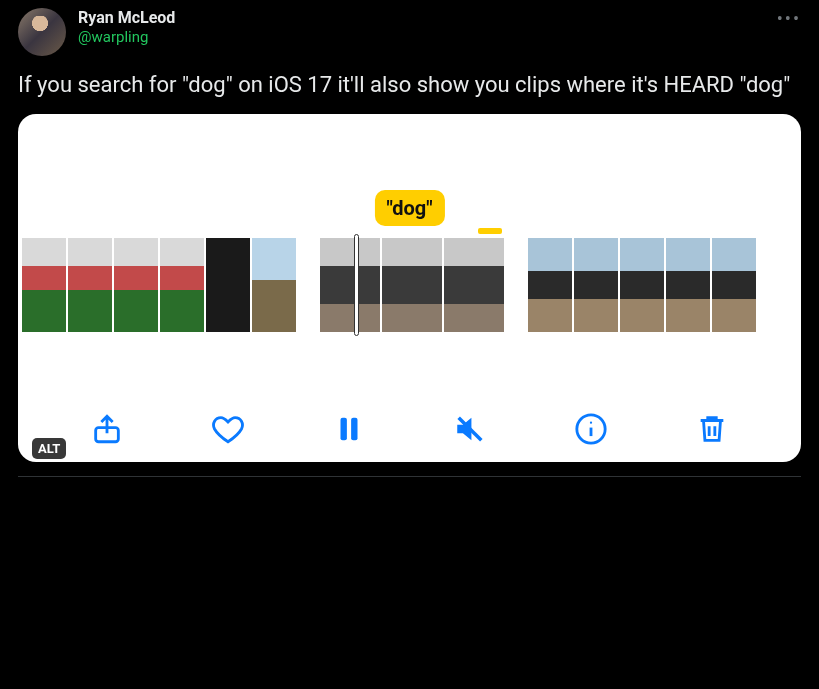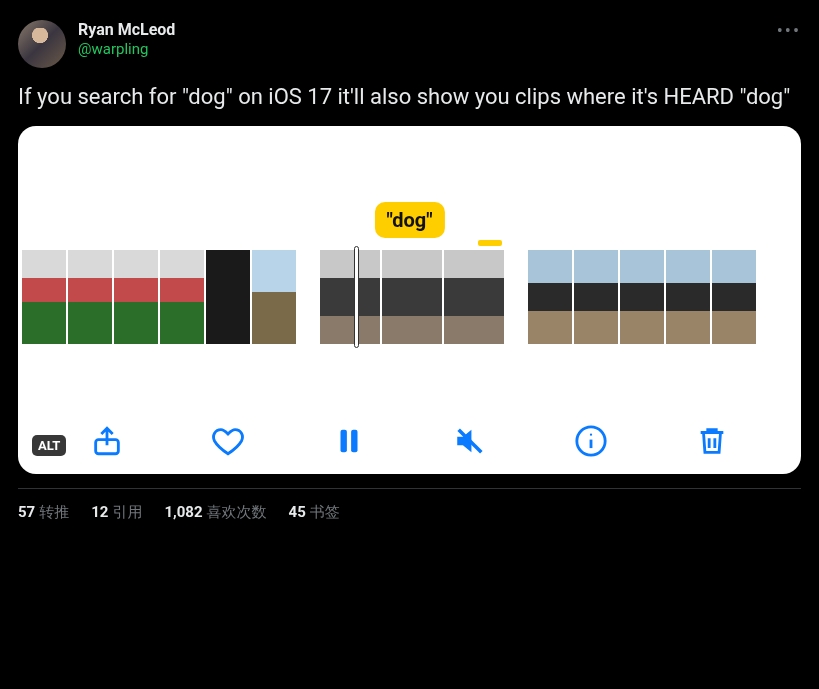--- a/index.html
+++ b/index.html
@@ -5,21 +5,21 @@
   * { box-sizing: border-box; margin: 0; padding: 0; }
   body {
     background: #000;
     font-family: -apple-system, BlinkMacSystemFont, "Segoe UI", Roboto, Helvetica, Arial, sans-serif;
     color: #e7e9ea;
     width: 819px;
     height: 689px;
     overflow: hidden;
   }
   .tweet {
-    padding: 20px 18px;
+    padding: 8px 18px;
   }
   .header {
     display: flex;
     align-items: flex-start;
     gap: 12px;
     position: relative;
   }
   .avatar {
     width: 48px;
     height: 48px;
@@ -153,21 +153,21 @@
     color: #0a7aff;
     display: flex;
     align-items: center;
     justify-content: center;
   }
   .toolbar svg { width: 34px; height: 34px; stroke: #0a7aff; fill: none; stroke-width: 2; }
   .toolbar .pause svg, .toolbar .mute svg { fill: #0a7aff; stroke: none; }
   .alt-badge {
     position: absolute;
     left: 14px;
-    bottom: 18px;
+    bottom: 3px;
     background: rgba(0,0,0,0.78);
     color: #fff;
     font-weight: 700;
     font-size: 13px;
     padding: 3px 6px;
     border-radius: 5px;
     z-index: 4;
   }
   .meta {
     margin-top: 16px;
@@ -273,20 +273,14 @@
           </svg>
       </div>
     </div>
 
     <div class="alt-badge">ALT</div>
   </div>
 
 
   <div class="divider"></div>
 
-  <div class="stats">
-    <div><span class="num">57</span><span>转推</span></div>
-    <div><span class="num">12</span><span>引用</span></div>
-    <div><span class="num">1,082</span><span>喜欢次数</span></div>
-    <div><span class="num">45</span><span>书签</span></div>
-  </div>
 
 </div>
 
 </body></html>

